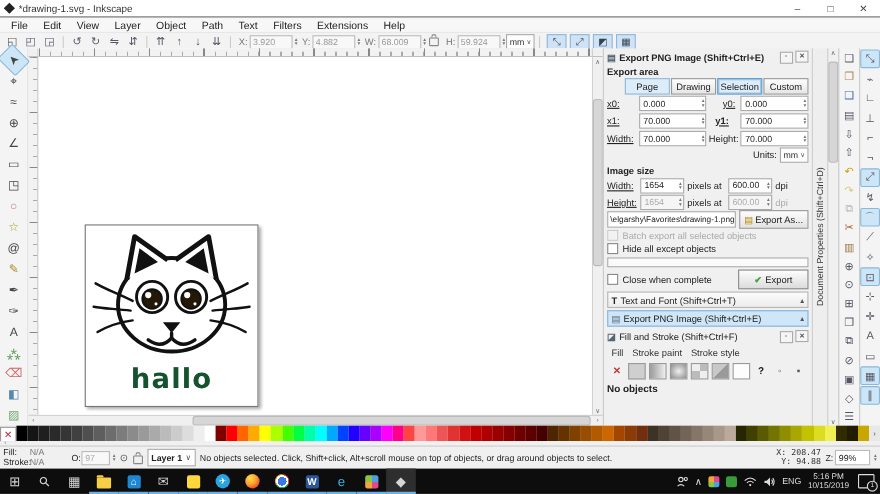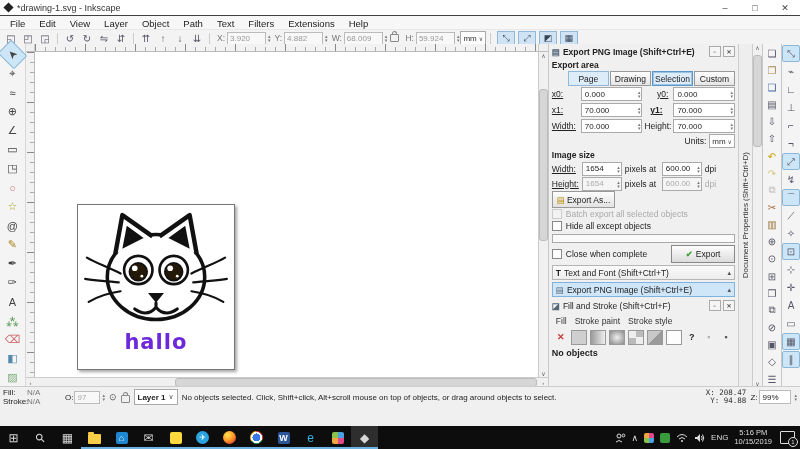--- a/index.html
+++ b/index.html
@@ -34,21 +34,21 @@
     background-image:repeating-linear-gradient(90deg,#888 0 1px,transparent 1px 50px),repeating-linear-gradient(90deg,#aaa 0 1px,transparent 1px 10px);
     background-size:100% 7px,100% 4px;background-position:bottom left,bottom left;background-repeat:no-repeat;}
   .hrule-cap{width:9px;background:#f0f0f0;border-bottom:1px solid #bbb;border-left:1px solid #ccc;}
   .canvas-row{flex:1;display:flex;min-height:0;}
   .vruler{width:8px;border-right:1px solid #bbb;background-color:#f2f2f2;
     background-image:repeating-linear-gradient(180deg,#888 0 1px,transparent 1px 50px),repeating-linear-gradient(180deg,#aaa 0 1px,transparent 1px 10px);
     background-size:7px 100%,4px 100%;background-position:right top,right top;background-repeat:no-repeat;}
   .canvas{flex:1;position:relative;background:#fff;}
   .page{position:absolute;left:42px;top:152px;width:156px;height:164px;background:#fff;border:1px solid #777;box-shadow:2px 2px 3px rgba(0,0,0,.35);}
   .page svg{display:block;width:150px;height:124px;margin:3px auto 0;}
-  .hallo{text-align:center;font-weight:bold;font-size:21px;font-family:"DejaVu Sans",sans-serif;color:#6d28d9;margin-top:-2px;letter-spacing:1px;}
+  .hallo{text-align:center;font-weight:bold;font-size:25px;font-family:"DejaVu Sans",sans-serif;color:#14532d;margin-top:-2px;letter-spacing:1px;}
   .vscroll{width:9px;background:#f0f0f0;border-left:1px solid #ccc;display:flex;flex-direction:column;align-items:center;font-size:6px;color:#666;}
   .vthumb{width:7px;height:150px;margin-top:30px;background:#d6d6d6;border:1px solid #bbb;border-radius:3px;}
   .hscroll-row{height:9px;display:flex;align-items:center;background:#f0f0f0;border-top:1px solid #ccc;font-size:6px;color:#666;}
   .hthumb{height:7px;flex:1;margin:0 2px 0 140px;background:#d6d6d6;border:1px solid #bbb;border-radius:3px;}
   .sbtn{width:9px;text-align:center;}
   
   .dock{width:214px;display:flex;background:#f0f0f0;border-left:1px solid #c8c8c8;}
   .panel-col{flex:1;display:flex;flex-direction:column;padding:1px 3px;min-width:0;font-size:8.5px;}
   .phdr{display:flex;align-items:center;gap:3px;height:13px;font-weight:bold;font-size:8.5px;}
   .phdr .hb{margin-left:auto;}
@@ -93,21 +93,21 @@
   .vbar span{width:16px;height:15px;display:flex;align-items:center;justify-content:center;font-size:10px;color:#556;border:1px solid transparent;border-radius:2px;}
   .vbar span.active{background:#cde6f7;border-color:#8bb8d8;}
   
   .palette{position:absolute;top:387px;left:0;width:800px;height:14px;display:flex;background:#e8e8e8;}
   .pal-x{width:13px;height:12px;margin-top:1px;background:#fff;border:1px solid #999;color:#c23;font-size:9px;display:flex;align-items:center;justify-content:center;}
   .swatches{flex:1;display:flex;}
   .swatches span{flex:1;}
   .pal-arr{width:10px;display:flex;align-items:center;justify-content:center;font-size:7px;color:#555;}
   .pal-scroll{position:absolute;top:401px;left:0;width:800px;height:4px;background:#f0f0f0;font-size:5px;color:#777;padding-left:4px;line-height:4px;}
   
-  .statusbar{position:absolute;top:386px;left:0;width:800px;height:21px;background:#f0f0f0;border-top:1px solid #ccc;display:flex;align-items:center;gap:4px;padding:0 3px;font-size:8px;box-sizing:border-box;}
+  .statusbar{position:absolute;top:405px;left:0;width:800px;height:21px;background:#f0f0f0;border-top:1px solid #ccc;display:flex;align-items:center;gap:4px;padding:0 3px;font-size:8px;box-sizing:border-box;}
   .fsblock{display:grid;grid-template-columns:24px 34px;line-height:9px;}
   .fsblock b{font-weight:normal;color:#222;} .fsblock i{font-style:normal;color:#777;}
   .oblock{display:flex;align-items:center;gap:1px;}
   .ofld{width:20px;height:11px;border:1px solid #bbb;background:#f8f8f8;color:#aaa;display:flex;align-items:center;padding:0 2px;}
   .eye{font-size:9px;color:#555;}
   .lock{width:7px;height:6px;border:1px solid #888;border-radius:1px;position:relative;margin-top:3px;}
   .lock::before{content:"";position:absolute;top:-4px;left:1px;width:3px;height:3px;border:1px solid #888;border-bottom:none;border-radius:3px 3px 0 0;}
   .layerdd{height:14px;border:1px solid #aaa;background:#fff;display:flex;align-items:center;gap:3px;padding:0 3px;font-size:8px;font-weight:bold;}
   .layerdd em{font-style:normal;font-weight:normal;font-size:7px;color:#555;}
   .statmsg{flex:1;font-size:8px;color:#222;white-space:nowrap;overflow:hidden;}
@@ -385,20 +385,21 @@
         <span class="sfld dis">
             <i>600.00</i>
             <span class="spin">
               <span>▴</span>
               <span>▾</span>
             </span>
           </span>
         <span class="gray">dpi</span>
       </div>
       <div class="fnrow">
+        <span class="fninput">\elgarshy\Favorites\drawing-1.png</span>
         <span class="exas">
             <span style="color:#b80;">▤</span>
             <span>Export As...</span>
           </span>
       </div>
       <div class="chkrow gray">
         <span class="chk dis"></span>
         <span>Batch export all selected objects</span>
       </div>
       <div class="chkrow">

